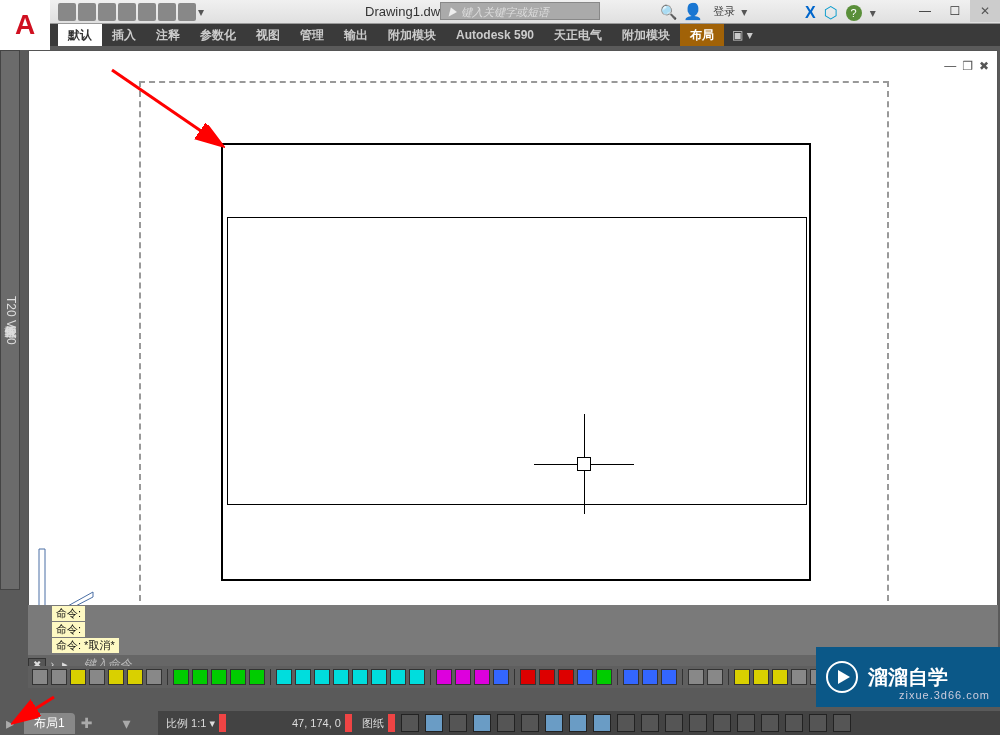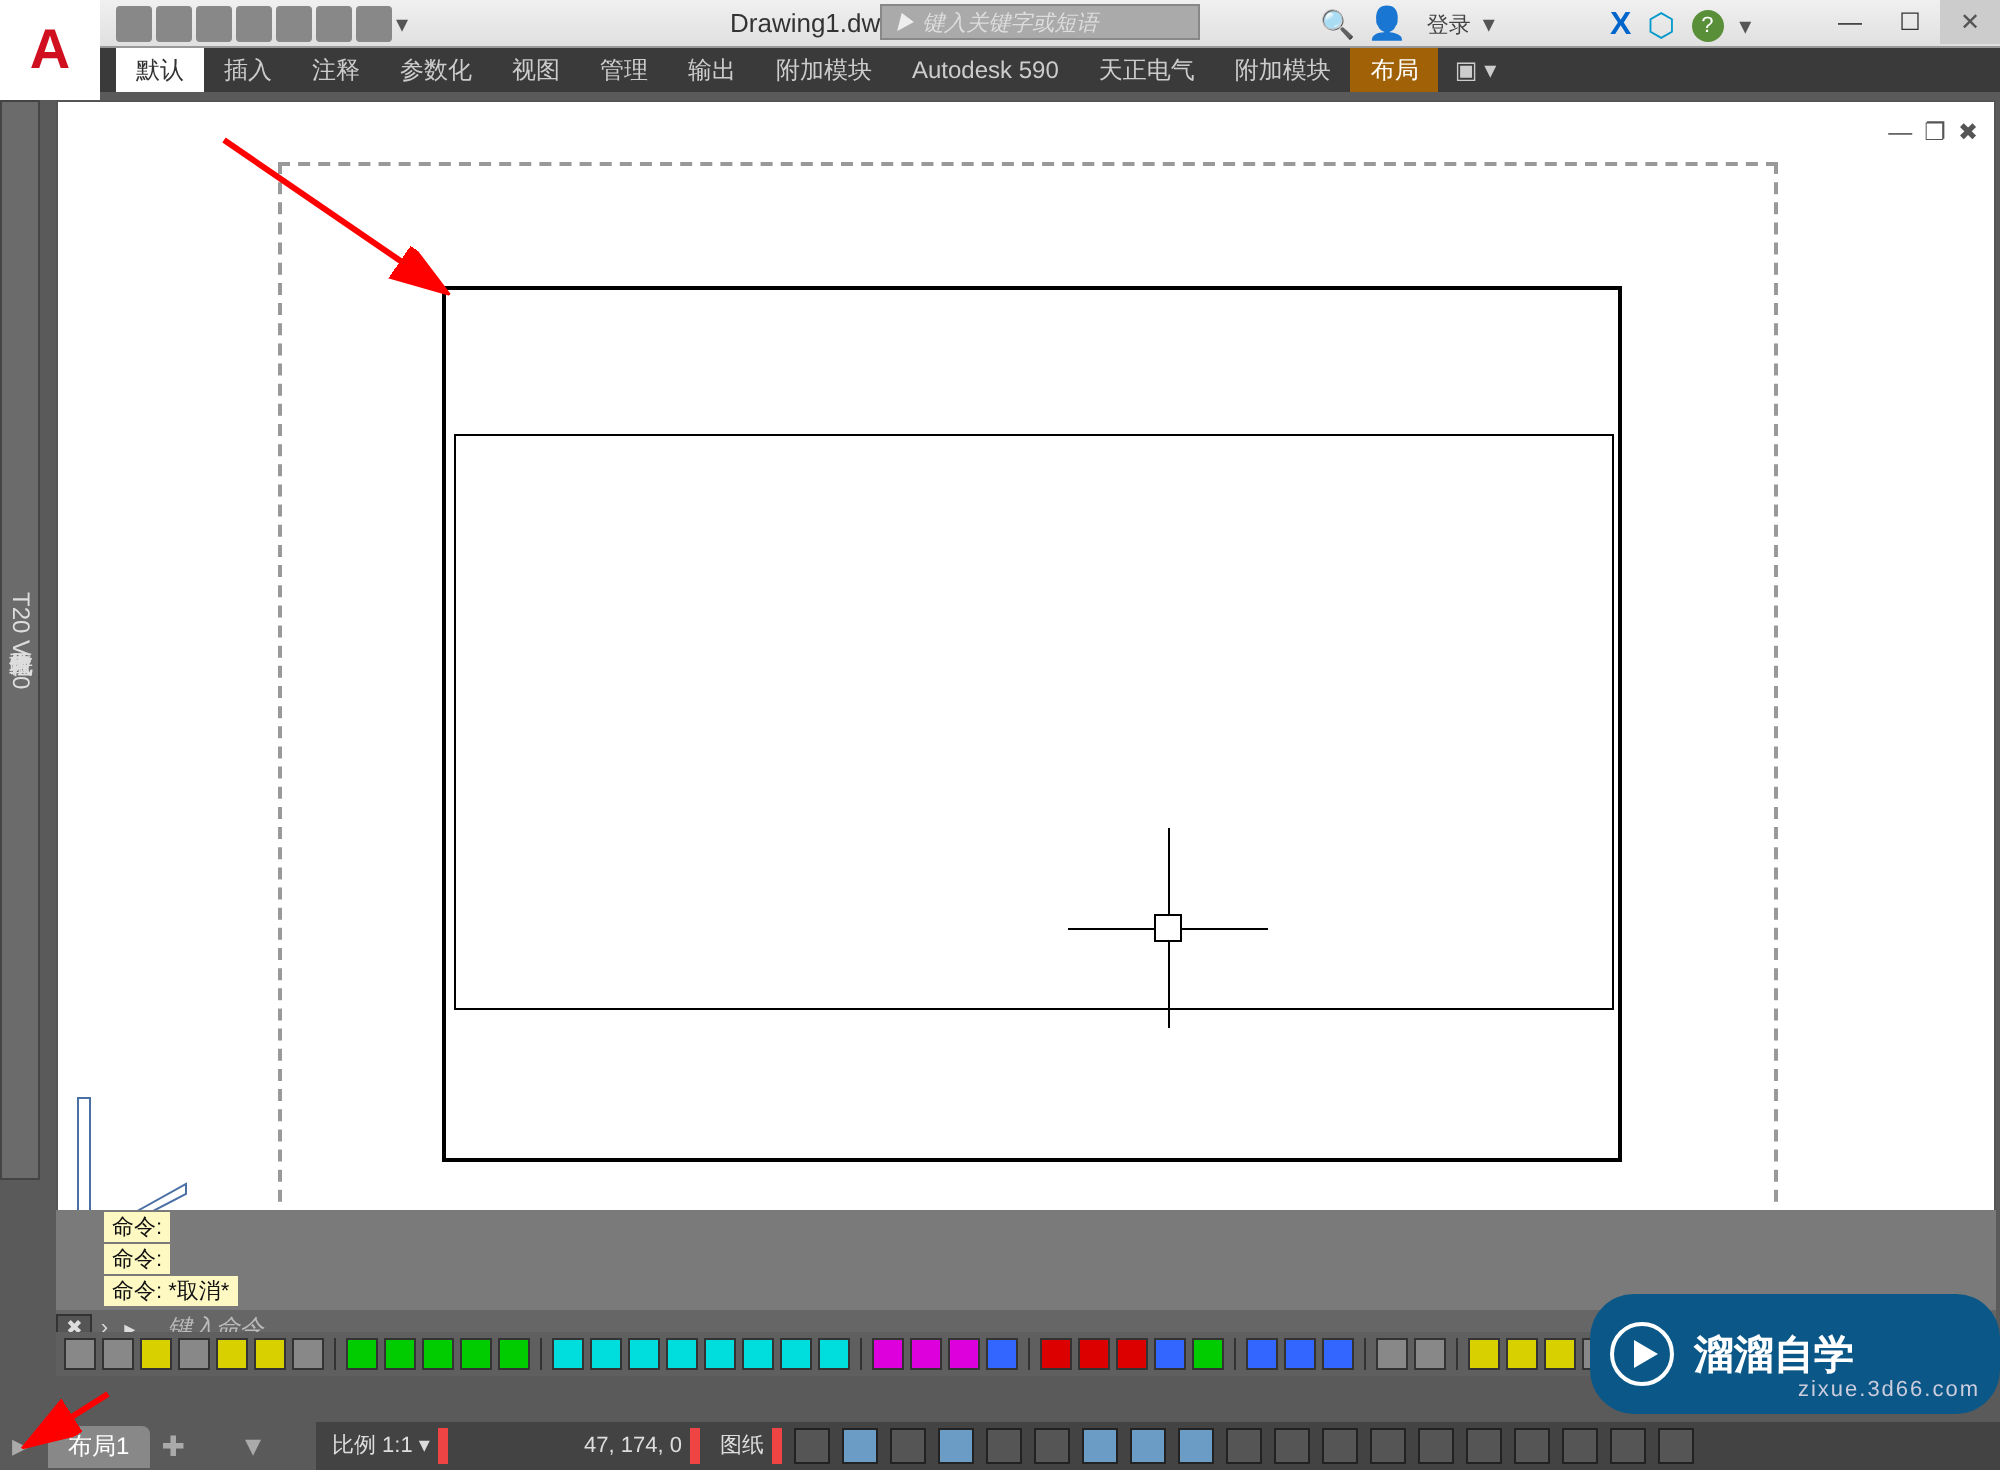--- a/index.html
+++ b/index.html
@@ -15,21 +15,21 @@
     .search-box { position: absolute; left: 440px; top: 2px; width: 160px; height: 18px; background: #aaa; color: #ddd; font-size: 11px; font-style: italic; padding: 0 6px; line-height: 18px; border: 1px solid #888;}
     .search-icons { position: absolute; left: 660px; top: 2px; display: flex; gap: 6px; align-items: center; }
     .login-text { font-size: 11px; color: #444; margin-left: 4px; }
     .title-right-icons { position: absolute; left: 805px; top: 3px; display: flex; gap: 8px; align-items: center; }
     .window-controls { position: absolute; right: 0; top: 0; display: flex; }
     .win-ctrl { width: 30px; height: 22px; display: flex; align-items: center; justify-content: center; font-size: 12px; color: #333; }
     .win-ctrl.close { background: #ccc; color: #555; }
     
     
     .ribbon-tabs { height: 22px; background: #3a3a3a; display: flex; align-items: stretch; padding-left: 58px; gap: 0; font-size: 12px; }
-    .ribbon-tab { padding: 0 10px; color: #ccc; line-height: 22px; cursor: pointer; }
+    .ribbon-tab { padding: 0 10px; color: #ccc; line-height: 22px; cursor: pointer; font-weight: bold; }
     .ribbon-tab.active { background: #fff; color: #333; }
     .ribbon-tab.highlight { background: #a16207; color: #fff; }
     .ribbon-end { margin-left: 8px; color: #ccc; display: flex; align-items: center; }
     
     
     .left-vert-bar { position: absolute; left: 0; top: 50px; width: 20px; height: 540px; background: #6b6b6b; color: #ddd; writing-mode: vertical-rl; text-align: center; font-size: 12px; display: flex; align-items: center; justify-content: center; border: 1px solid #444;}
     
     
     .doc-area { position: absolute; left: 28px; top: 50px; right: 2px; height: 580px; background: #fff; border: 1px solid #555; }
     .doc-wincontrols { position: absolute; right: 8px; top: 8px; display: flex; gap: 6px; font-size: 12px; color: #555; }
@@ -67,26 +67,26 @@
     .tb-icon.b { background: #36f; }
     .tb-sep { width: 1px; height: 16px; background: #333; margin: 0 2px; }
     
     
     .layout-tabs { position: absolute; left: 0; bottom: 0; right: 0; height: 24px; background: #5a5a5a; display: flex; align-items: center; }
     .layout-tab { background: #888; color: #fff; font-size: 12px; padding: 2px 10px; border-radius: 4px 4px 0 0; margin-left: 10px; }
     .layout-add { color: #aaa; font-size: 14px; margin-left: 6px; }
     
     
     .statusbar { position: absolute; left: 158px; bottom: 0; right: 0; height: 24px; background: #434343; display: flex; align-items: center; font-size: 11px; color: #ddd; gap: 6px; padding: 0 4px; }
-    .sb-item { padding: 0 4px; border-right: 5px solid #ef4444; height: 18px; line-height: 18px; }
+    .sb-item { padding: 0 4px; border-right: 7px solid #ef4444; height: 18px; line-height: 18px; }
     .sb-icon { width: 18px; height: 18px; background: #555; border: 1px solid #222; display:inline-block; }
     .sb-icon.active { background: #6a9cc5; }
     
     
-    .watermark { position: absolute; right: 0; bottom: 28px; width: 205px; height: 60px; background: #0b5888; color: #fff; display: flex; align-items: center; padding: 0 8px; font-size: 20px; font-weight: bold; gap: 8px; z-index: 200; border-radius: 22px; }
+    .watermark { position: absolute; right: 0; bottom: 28px; width: 184px; height: 60px; background: #0b5888; color: #fff; display: flex; align-items: center; padding: 0 8px; font-size: 20px; font-weight: bold; gap: 8px; z-index: 200; }
     .watermark .small { font-size: 11px; font-weight: normal; color: #ccd; position: absolute; bottom: 6px; right: 10px; letter-spacing: 1px;}
     .watermark svg { flex-shrink: 0; }
     
     .small-icon { font-size: 12px; color: #555; }
   </style>
 </head>
 <body>
 
 <div class="titlebar">
   <div class="app-icon-box">

